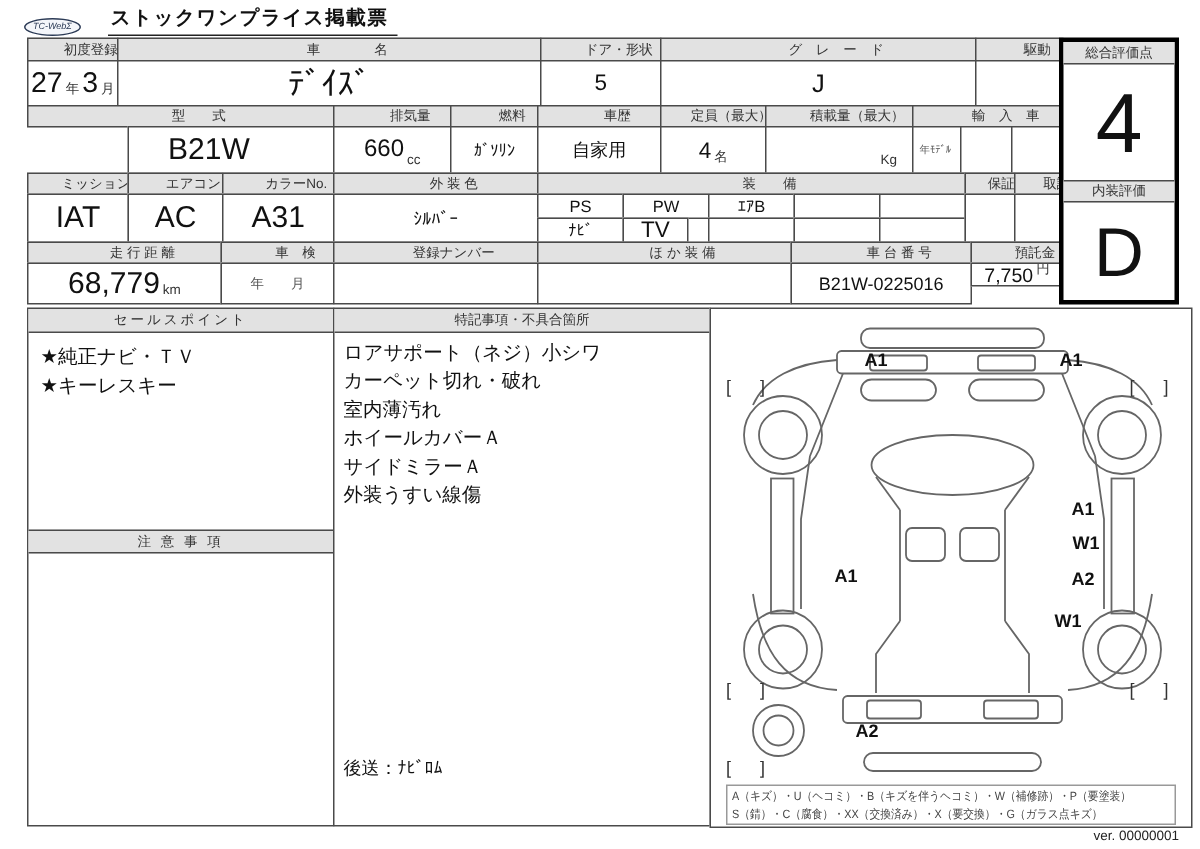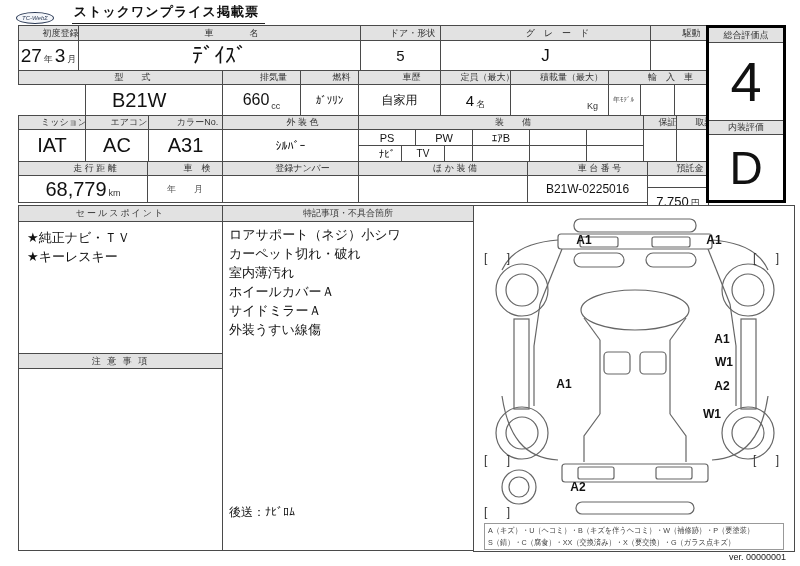--- a/index.html
+++ b/index.html
@@ -102,21 +102,21 @@
   <div class="c v" style="left:85px;top:129px;width:64px;height:33px">AC</div>
   <div class="c v" style="left:148px;top:129px;width:75px;height:33px">A31</div>
   <div class="c" style="left:222px;top:129px;width:137px;height:33px;font-size:12px">ｼﾙﾊﾞｰ</div>
 
   <div class="c" style="left:358px;top:129px;width:58px;height:17px;font-size:11px">PS</div>
   <div class="c" style="left:415px;top:129px;width:58px;height:17px;font-size:11px">PW</div>
   <div class="c" style="left:472px;top:129px;width:58px;height:17px;font-size:11px">ｴｱB</div>
   <div class="c" style="left:529px;top:129px;width:58px;height:17px;font-size:11px"></div>
   <div class="c" style="left:586px;top:129px;width:58px;height:17px;font-size:11px"></div>
   <div class="c" style="left:358px;top:145px;width:58px;height:17px;font-size:11px">ﾅﾋﾞ</div>
-  <div class="c" style="left:401px;top:145px;width:44px;height:17px;font-size:10px">TV</div>
+  <div class="c" style="left:415px;top:145px;width:44px;height:17px;font-size:15px">TV</div>
   <div class="c" style="left:472px;top:145px;width:58px;height:17px;font-size:11px"></div>
   <div class="c" style="left:529px;top:145px;width:58px;height:17px;font-size:11px"></div>
   <div class="c" style="left:586px;top:145px;width:58px;height:17px;font-size:11px"></div>
 
   <div class="c" style="left:643px;top:129px;width:34px;height:33px"></div>
   <div class="c" style="left:676px;top:129px;width:33px;height:33px"></div>
 
   <div class="c h" style="left:18px;top:161px;width:130px;height:15px">走 行 距 離</div>
   <div class="c h" style="left:147px;top:161px;width:76px;height:15px">車　検</div>
   <div class="c h" style="left:222px;top:161px;width:137px;height:15px">登録ナンバー</div>
@@ -125,21 +125,21 @@
   <div class="c h" style="left:647px;top:161px;width:62px;height:15px">預託金</div>
 
   <div class="c" style="left:18px;top:175px;width:130px;height:28px">
     <span style="font-size:20px">68,779</span>
     <span class="u">km</span>
   </div>
   <div class="c" style="left:147px;top:175px;width:76px;height:28px;font-size:9px;color:#555">年　　月</div>
   <div class="c" style="left:222px;top:175px;width:137px;height:28px"></div>
   <div class="c" style="left:358px;top:175px;width:170px;height:28px"></div>
   <div class="c" style="left:527px;top:175px;width:121px;height:28px;font-size:12px">B21W-0225016</div>
-  <div class="c" style="left:647px;top:187px;width:62px;height:28px">
+  <div class="c" style="left:647px;top:175px;width:62px;height:16px">
     <span style="font-size:13px">7,750</span>
     <span class="u">円</span>
   </div>
 
   <div class="thickbox">
     <div class="inh" style="top:0;height:15px">総合評価点</div>
     <div class="score" style="top:15px;height:77px;font-size:56px">4</div>
     <div class="inh" style="top:92px;height:15px;border-top:1px solid #4a4a4a">内装評価</div>
     <div class="score" style="top:107px;height:65px;font-size:46px">D</div>
   </div>

